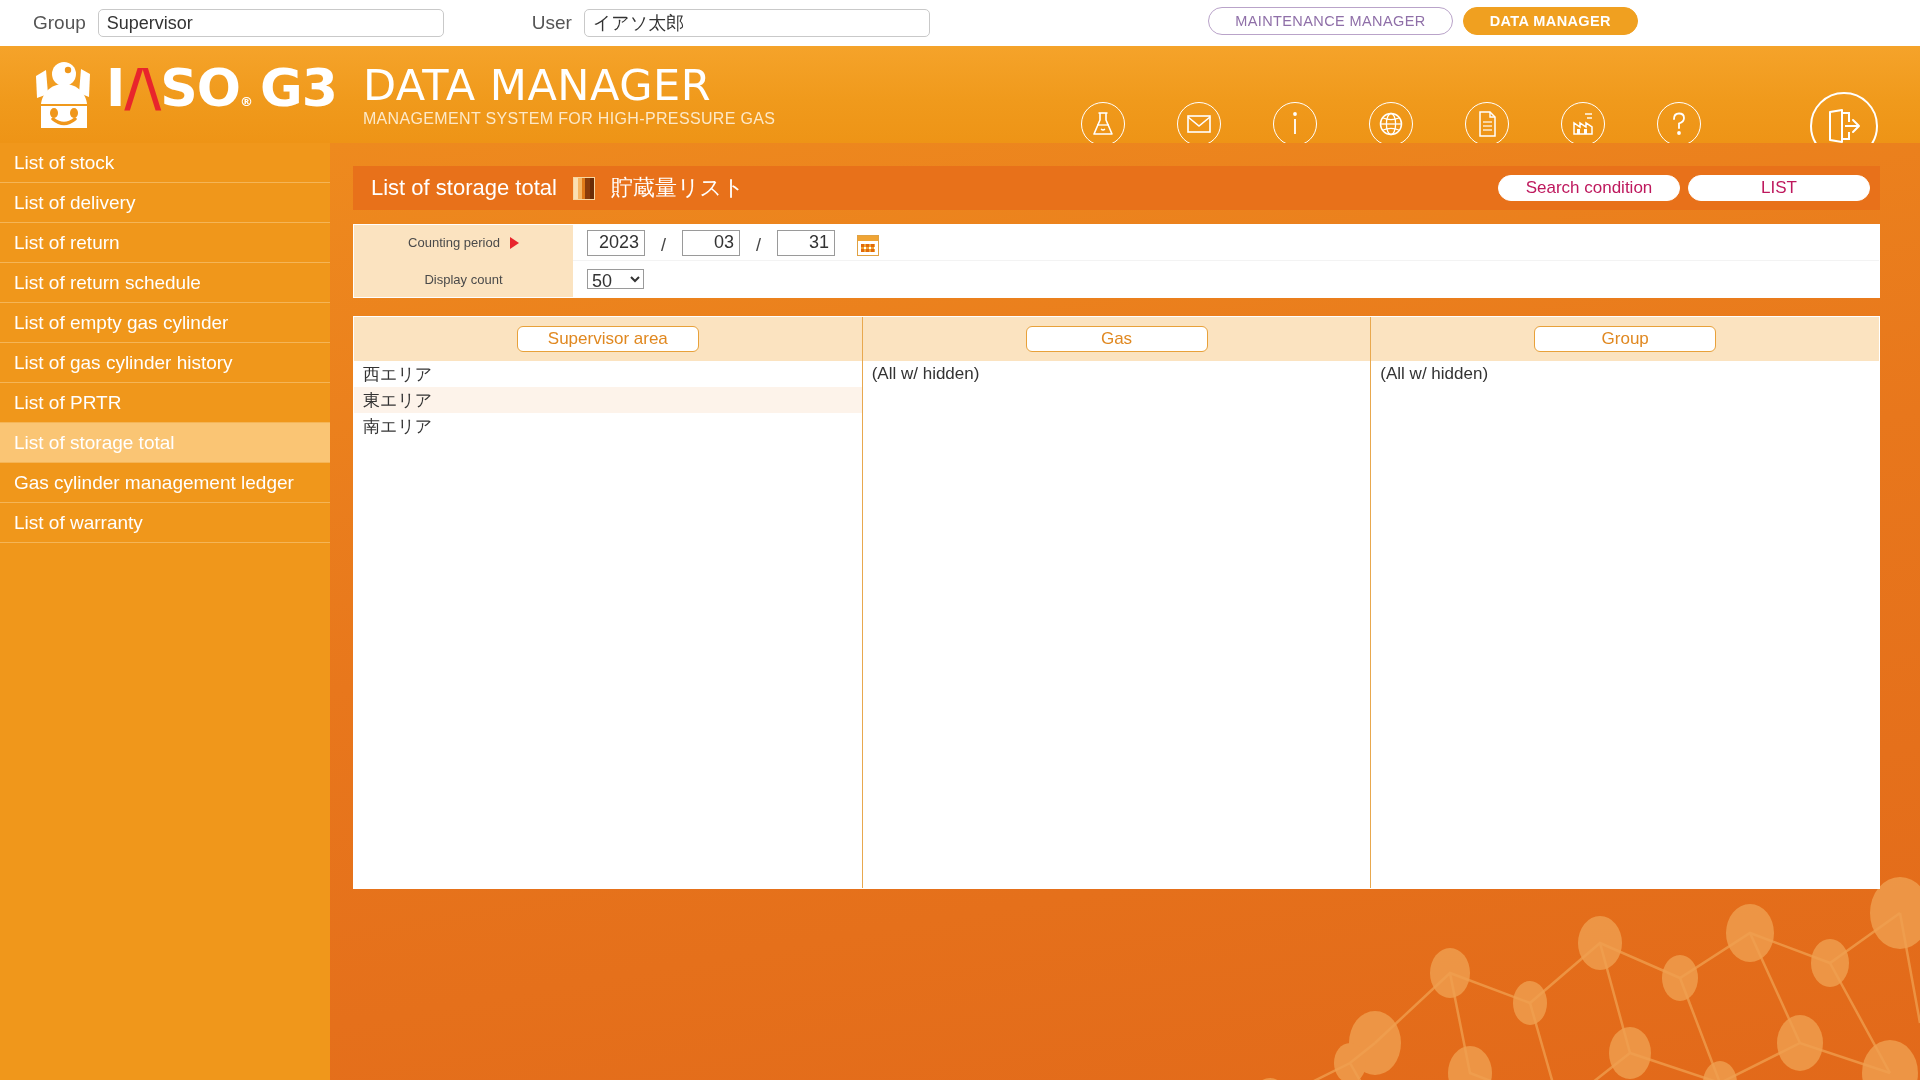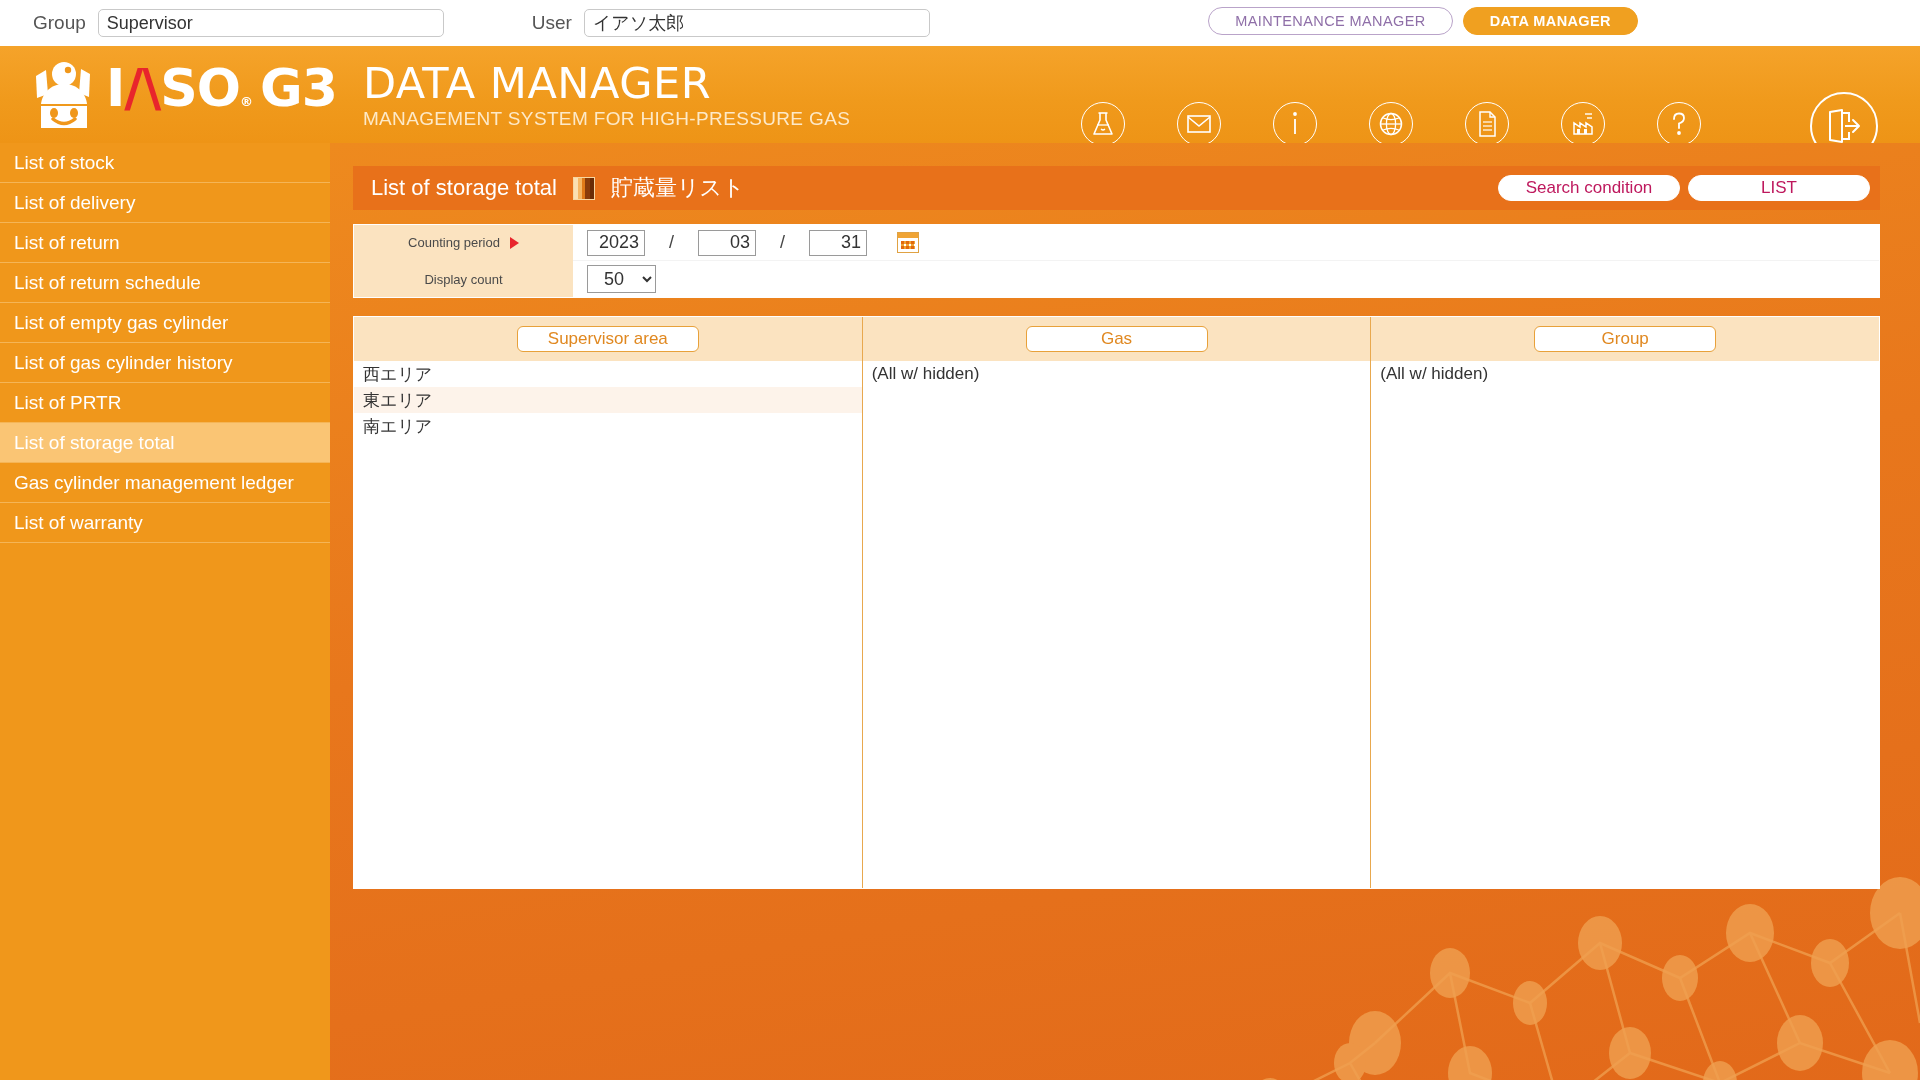--- a/index.html
+++ b/index.html
@@ -97,21 +97,21 @@
   .title-block { margin-left: 26px; display:flex; flex-direction: column; }
   .dm-title {
     font-size: 43px;
     color: #ffffff;
     letter-spacing: 0.5px;
     line-height: 46px;
     font-weight: normal;
     font-family: "DejaVu Sans", sans-serif;
   }
   .dm-sub {
-    font-size: 19px;
+    font-size: 16px;
     color: #fde9c8;
     letter-spacing: .35px;
     margin-top: 2px;
   }
 
   .hdr-icons {
     position: absolute;
     left: 1055px;
     top: 56px;
     display: flex;
@@ -212,21 +212,21 @@
     display:flex; align-items:center; justify-content:center; gap: 10px;
     font-size: 13px; color: #4a4a4a;
     flex: none;
   }
   .tri {
     width:0;height:0;
     border-left: 9px solid #e8252c;
     border-top: 6px solid transparent;
     border-bottom: 6px solid transparent;
   }
-  .form-val { display:flex; align-items:center; padding-left: 14px; gap: 24px; }
+  .form-val { display:flex; align-items:flex-end; padding-left: 14px; gap: 16px; }
   .dt-input {
     height: 26px; width: 58px;
     border: 1px solid #9a9a9a;
     font-size: 18px; color: #333;
     text-align: right; padding-right: 5px;
     font-family: "Liberation Sans", sans-serif;
   }
   .dt-sep { font-size: 18px; color:#444; }
   .cal-icon {
     width: 22px; height: 21px; margin-left: 6px;
@@ -237,22 +237,22 @@
     content:""; position:absolute; left:0; right:0; top:0; height:5px; background:#f0a434;
   }
   .cal-icon::after {
     content:""; position:absolute; left:3px; right:3px; top:8px; bottom:3px;
     background:
       repeating-linear-gradient(90deg,#f0a434 0 3px,transparent 3px 5px),
       repeating-linear-gradient(180deg,#f0a434 0 3px,transparent 3px 5px);
     background-blend-mode: multiply;
   }
   .sel-box {
-    height: 28px; border: 1px solid #9a9a9a; background:#fff;
-    font-size: 18px; color: #333; padding: 0 4px 0 12px;
+    height: 20px; border: 1px solid #9a9a9a; background:#fff;
+    font-size: 18px; color: #333; padding: 0 4px 0 0;
     font-family: "Liberation Sans", sans-serif;
     cursor: pointer;
   }
 
   
   .table-box {
     margin-top: 18px;
     background: #ffffff;
     border: 1px solid #ffffff;
     height: 573px;

